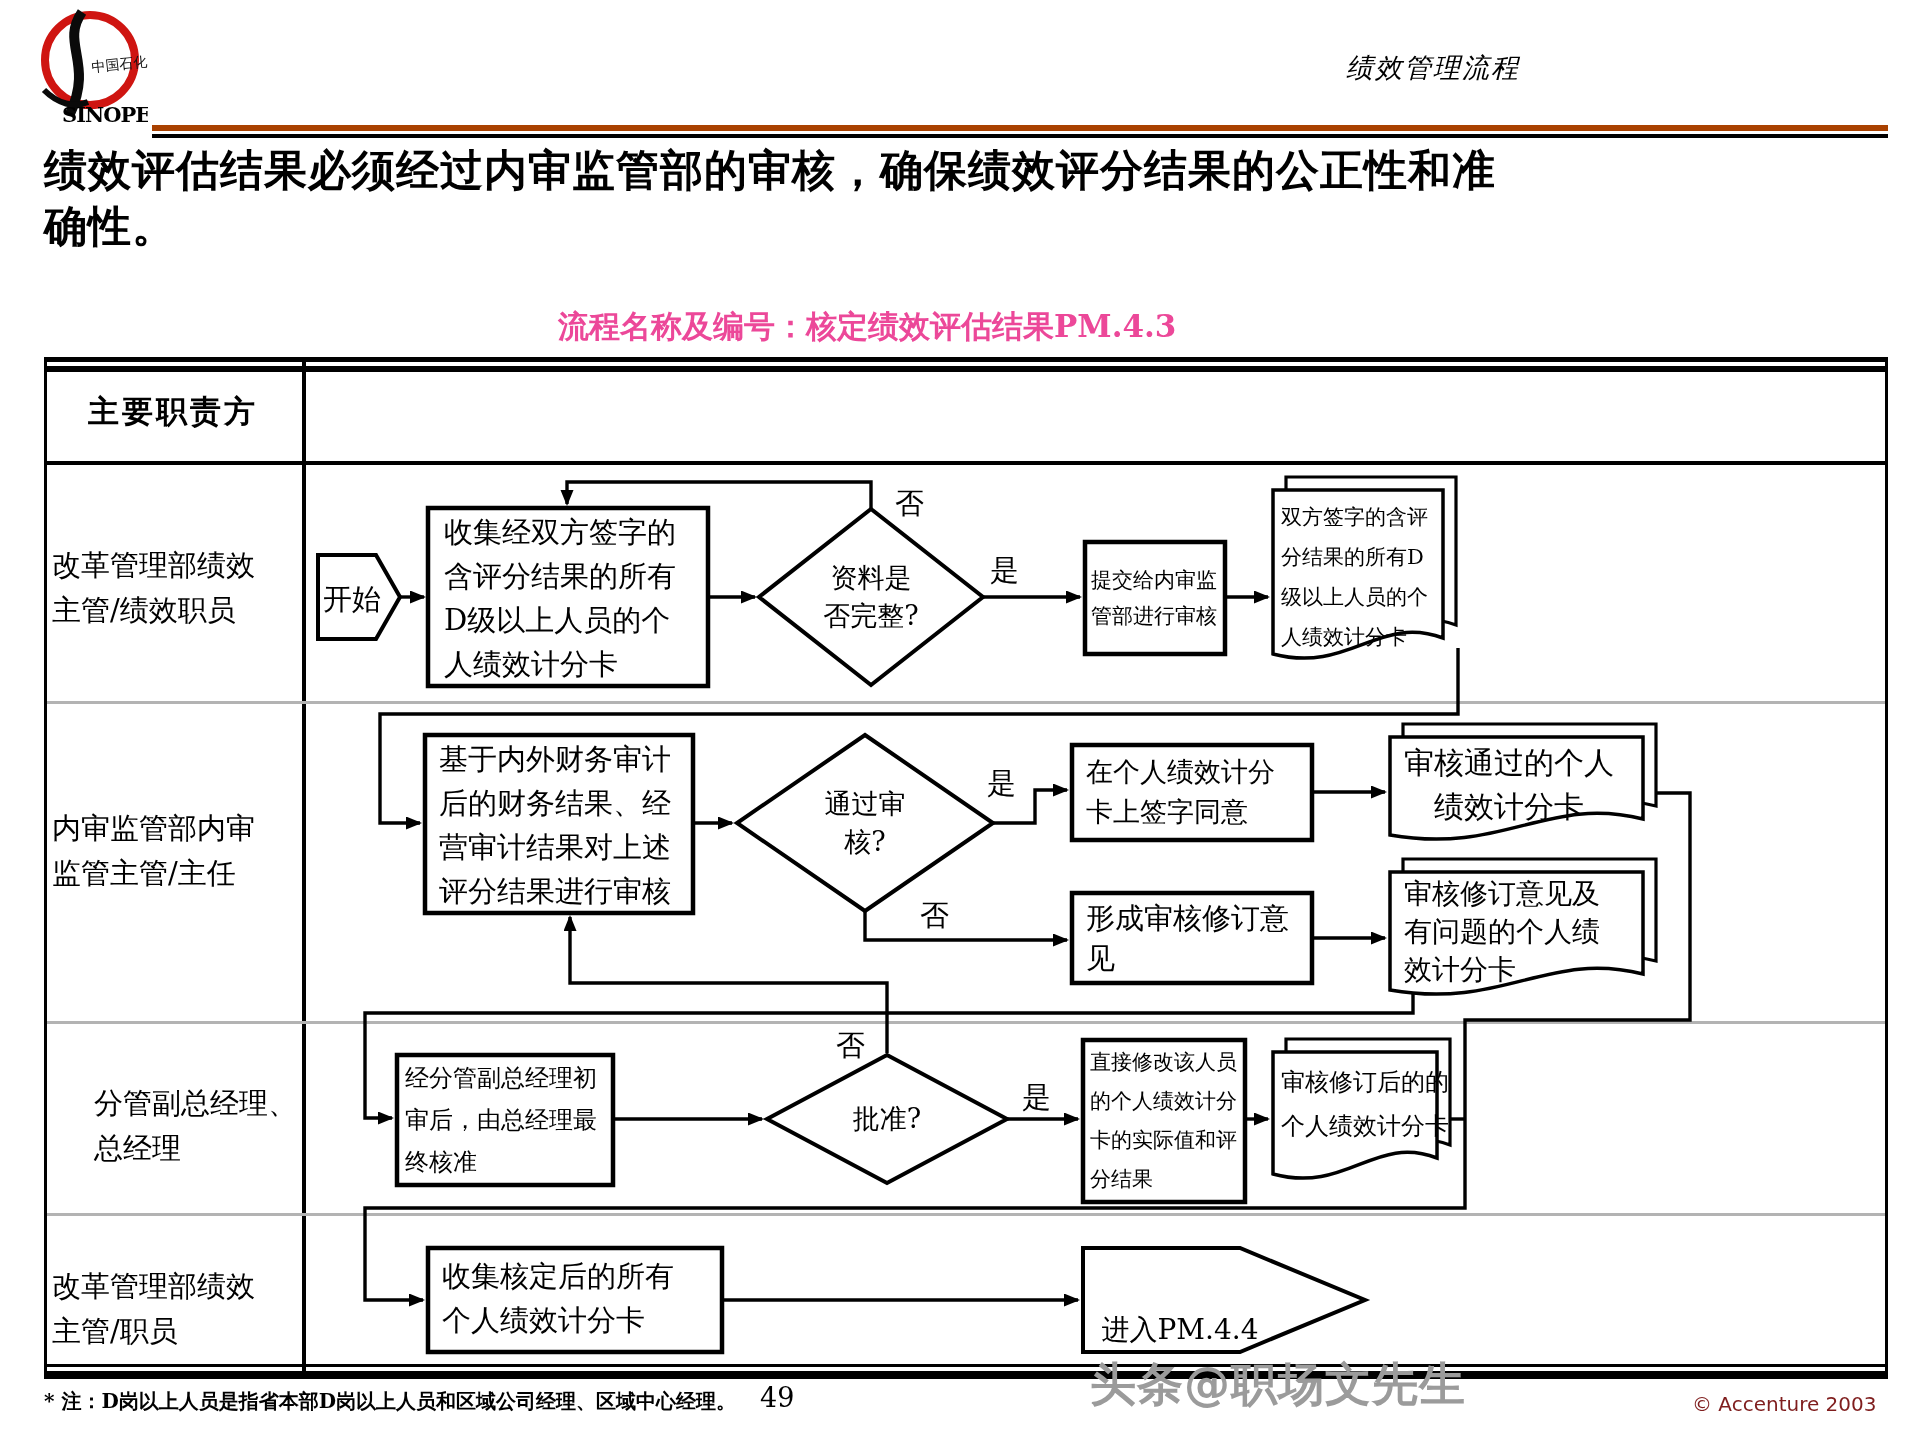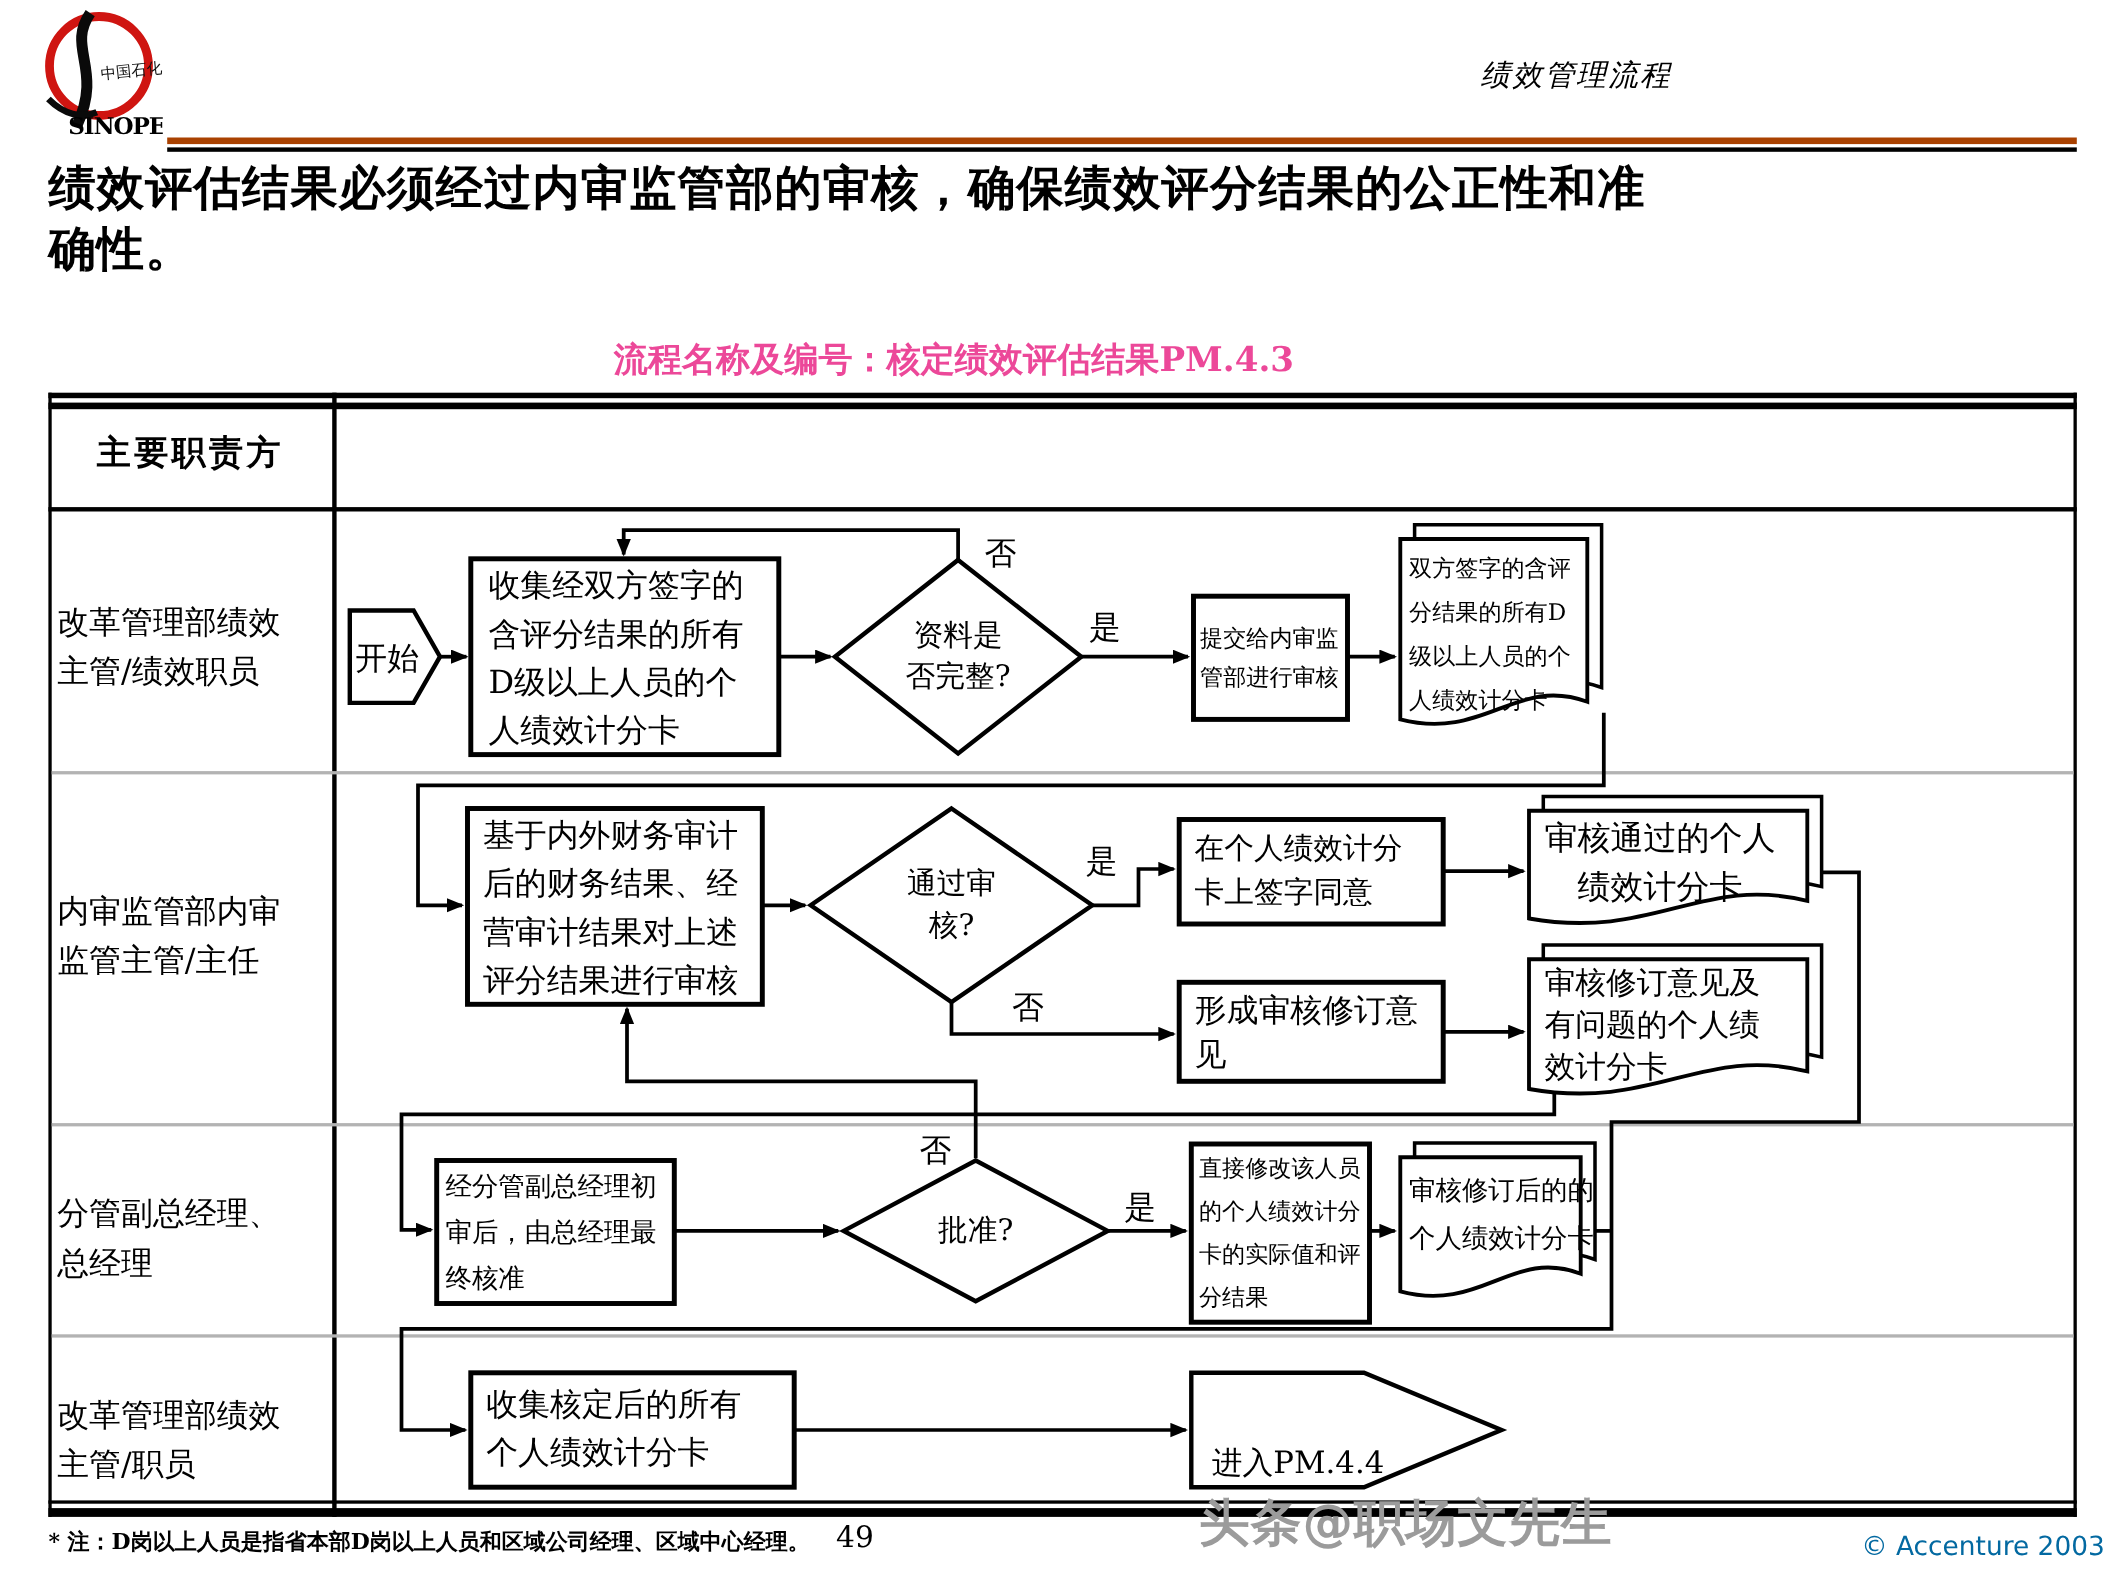--- a/index.html
+++ b/index.html
@@ -15,21 +15,21 @@
               font-style:italic;font-weight:normal;font-size:27px;letter-spacing:2px;}
   .big-title{position:absolute;left:44px;font-weight:bold;font-size:43px;letter-spacing:1px;}
   .subtitle{position:absolute;left:558px;top:306px;font-weight:bold;font-size:31px;}
   .col-header{position:absolute;left:173px;top:412px;transform:translate(-50%,-50%);
               font-weight:bold;font-size:31px;letter-spacing:3px;}
   .lane-label{position:absolute;left:52px;font-size:29px;line-height:45px;}
   .footnote{position:absolute;left:44px;top:1388px;font-size:20px;font-weight:bold;}
   .pagenum{position:absolute;left:760px;top:1382px;font-size:27px;}
   .watermark{position:absolute;left:1090px;top:1354px;font-size:46px;font-weight:bold;
              color:#9b9b9b;font-family:"DejaVu Sans","Liberation Sans",sans-serif;letter-spacing:1px;}
-  .copyright{position:absolute;left:1692px;top:1392px;font-size:24px;color:#0369a1;
+  .copyright{position:absolute;left:1692px;top:1392px;font-size:20px;color:#7f1d1d;
              font-family:"DejaVu Sans","Liberation Sans",sans-serif;}
   .branch-label{position:absolute;font-size:29px;}
 </style>
 </head>
 <body>
 
 <div id="stage">
 
   <div class="abs" style="left:28px;top:4px;width:120px;height:124px;">
     <svg width="120" height="124" viewBox="0 0 120 124">
@@ -205,21 +205,21 @@
   <div class="watermark">头条@职场文先生</div>
   <div class="copyright">© Accenture 2003</div>
 <div class="lane-label" style="top: 543px;">
       <div>改革管理部绩效</div>
       <div>主管/绩效职员</div>
     </div>
     <div class="lane-label" style="top: 806px;">
       <div>内审监管部内审</div>
       <div>监管主管/主任</div>
     </div>
-    <div class="lane-label" style="top: 1081px;">
+    <div class="lane-label" style="top: 1081px; margin-left: 42px;">
       <div>分管副总经理、</div>
       <div>总经理</div>
     </div>
     <div class="lane-label" style="top: 1264px;">
       <div>改革管理部绩效</div>
       <div>主管/职员</div>
     </div>
   </div>
 
 </body></html>

